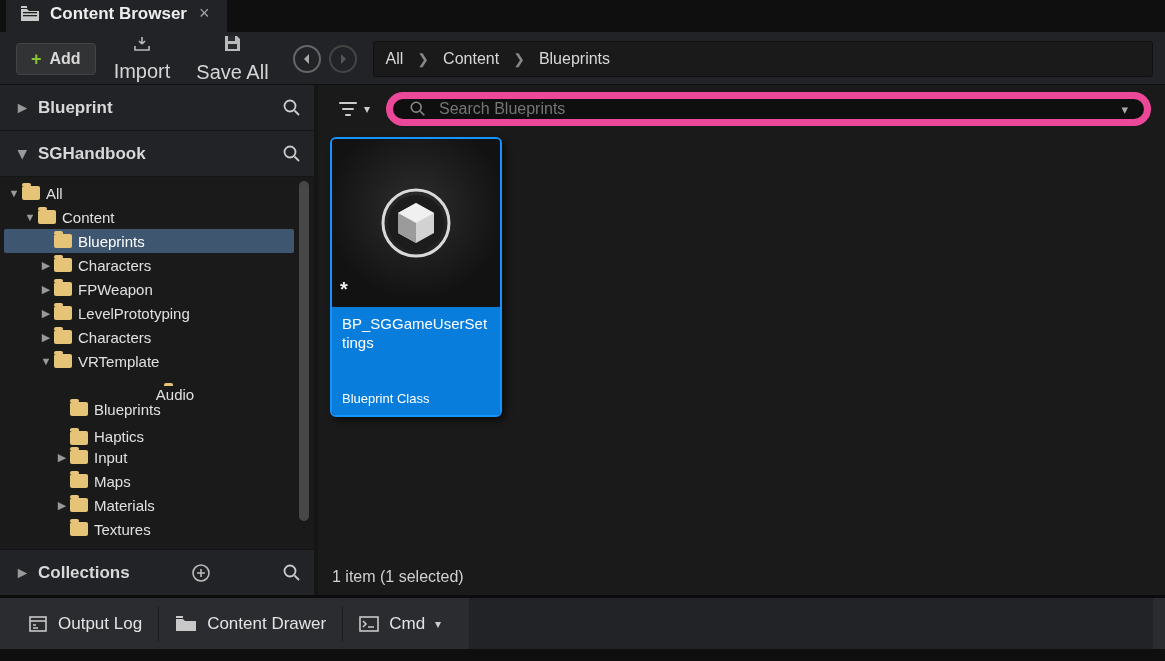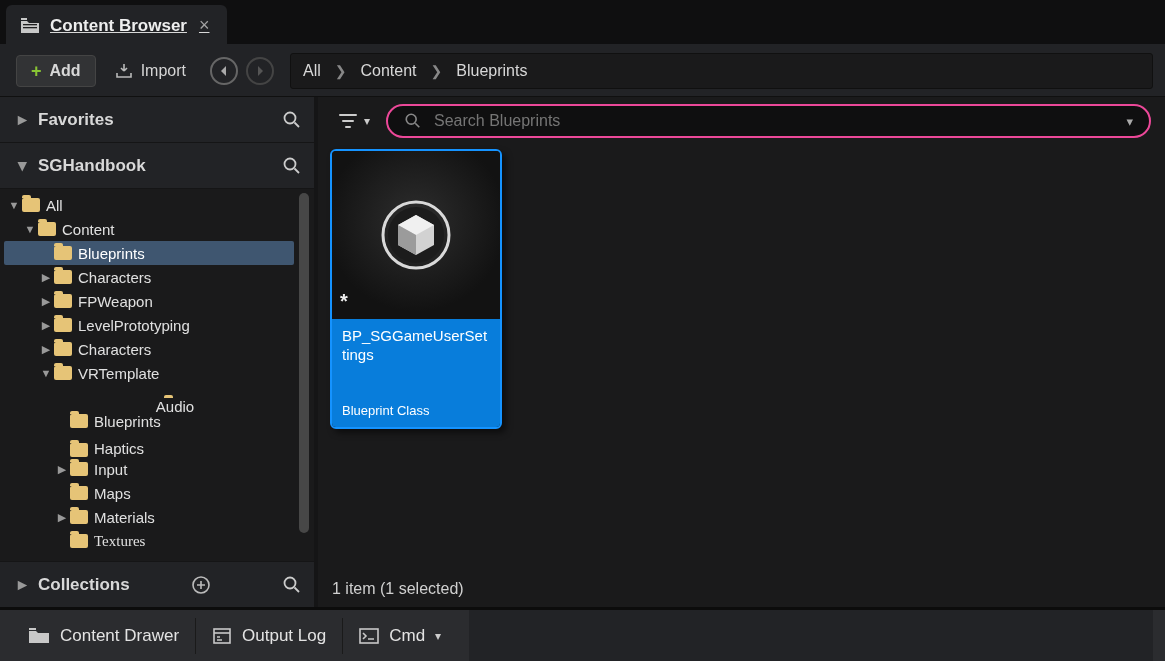--- a/index.html
+++ b/index.html
@@ -24,26 +24,25 @@
     width:1165px; height:661px;
     overflow:hidden;
     background: var(--bg0);
     font-family: "Segoe UI", Arial, sans-serif;
     font-size:14px;
     color: var(--text);
     user-select:none;
   }
   
   .tabbar {
-    height:44px;
+    height:32px;
     display:flex;
     align-items:flex-end;
     background: var(--bg0);
     padding-left:6px;
-    text-decoration:underline;
   }
   .tab {
     background: var(--bg2);
     border-top-left-radius:6px;
     border-top-right-radius:6px;
     display:flex;
     align-items:center;
     gap:10px;
     padding:10px 16px 8px 14px;
     font-size:17px;
@@ -73,22 +72,23 @@
     border-radius:4px;
     padding:6px 14px;
     display:flex; align-items:center; gap:8px;
     font-size:16px; font-weight:600;
     cursor:pointer;
   }
   .btn-add .plus { color: var(--accent); font-weight:700; font-size:18px; line-height:1; }
   .tb-item {
     display:flex; align-items:center; gap:7px;
     padding:6px 8px;
-    color:#d5d5d5; font-size:16px; font-weight:500;
+    color:#d5d5d5; font-size:20px; font-weight:500;
     cursor:pointer;
+    flex-direction:column;
   }
   .tb-icon { color:#bababa; }
   .nav-arrows { display:flex; gap:8px; margin-left:6px; }
   .nav-circle {
     width:28px; height:28px; border:2px solid #666; border-radius:50%;
     display:flex; align-items:center; justify-content:center;
     color:#888; font-size:15px; cursor:pointer;
   }
   .nav-circle.disabled { border-color:#444; color:#444; cursor:default; }
   .breadcrumb {
@@ -176,21 +176,21 @@
     gap:10px;
     padding:0 14px;
   }
   .filter-btn {
     display:flex; align-items:center; gap:6px;
     color:#ccc; cursor:pointer; padding:4px 6px;
   }
   .search-pill {
     flex:1; height:34px;
     background: var(--bg0);
-    border:2px solid #ec4899;
+    border:7px solid #ec4899;
     border-radius:17px;
     display:flex; align-items:center;
     padding:0 16px; gap:10px;
     color:#777;
   }
   .search-pill input {
     flex:1; background:transparent; border:none; outline:none;
     color:#ddd; font-size:16px;
   }
   .asset-grid {
@@ -277,20 +277,30 @@
   </div>
   <div class="tb-item">
     <span class="tb-icon">
       <svg width="20" height="18" viewBox="0 0 20 18">
           <path fill="none" stroke="#bababa" stroke-width="1.6" d="M3 11v4h14v-4"></path>
           <path fill="#bababa" d="M10 2v7m0 0l-3-3m3 3l3-3" stroke="#bababa" stroke-width="1.6"></path>
         </svg>
     </span>
     <span>Import</span>
   </div>
+  <div class="tb-item">
+    <span class="tb-icon">
+      <svg width="22" height="20" viewBox="0 0 22 20">
+          <path fill="#bababa" d="M4 2h12l3 3v12H4z"></path>
+          <rect x="7" y="2" width="7" height="5" fill="#2b2c2f"></rect>
+          <rect x="7" y="10" width="9" height="5" fill="#2b2c2f"></rect>
+        </svg>
+    </span>
+    <span>Save All</span>
+  </div>
   <div class="nav-arrows">
     <div class="nav-circle">
       <svg width="12" height="12" viewBox="0 0 12 12">
           <path fill="#aaa" d="M8 1L3 6l5 5z"></path>
         </svg>
     </div>
     <div class="nav-circle disabled">
       <svg width="12" height="12" viewBox="0 0 12 12">
           <path fill="#555" d="M4 1l5 5-5 5z"></path>
         </svg>
@@ -303,21 +313,21 @@
     <span class="bc-sep">❯</span>
     <span>Blueprints</span>
   </div>
 </div>
 
 <div class="main">
 
   <div class="sidebar">
     <div class="side-header">
       <span class="arrow">▸</span>
-      <span>Favorites</span>
+      <span>Blueprint</span>
       <span class="search">
         <svg width="20" height="20" viewBox="0 0 20 20">
             <circle cx="8" cy="8" r="5.5" fill="none" stroke="#ccc" stroke-width="1.8"></circle>
             <line x1="12.5" y1="12.5" x2="17" y2="17" stroke="#ccc" stroke-width="1.8"></line>
           </svg>
       </span>
     </div>
     <div class="side-header">
       <span class="arrow">▾</span>
       <span>SGHandbook</span>
@@ -393,21 +403,21 @@
           <div class="tree-item" style="padding-left: 52px;">
             <span class="tgl none">▶</span>
             <span class="folder-ico"></span>
             <span>Maps</span>
           </div>
           <div class="tree-item" style="padding-left: 52px;">
             <span class="tgl">▶</span>
             <span class="folder-ico"></span>
             <span>Materials</span>
           </div>
-          <div class="tree-item" style="padding-left: 52px; font-family: Liberation Serif, serif;">
+          <div class="tree-item" style="padding-left: 52px;">
             <span class="tgl none">▶</span>
             <span class="folder-ico"></span>
             <span>Textures</span>
           </div>
         </div>
       <div class="scrollbar"></div>
     </div>
     <div class="side-header" style="border-top:1px solid #151516;border-bottom:none">
       <span class="arrow">▸</span>
       <span>Collections</span>
@@ -462,33 +472,33 @@
       </div>
     </div>
     <div class="status-bar">
       <span>1 item (1 selected)</span>
     </div>
   </div>
 </div>
 
 <div class="dock">
   <div class="dock-item">
-    <svg width="22" height="18" viewBox="0 0 22 18">
-        <path fill="#c8c8c8" d="M1 4h7l2 2h11v10H1z"></path>
-        <rect x="1" y="1" width="7" height="2" fill="#c8c8c8"></rect>
-      </svg>
-    <span>Content Drawer</span>
-  </div>
-  <div class="dock-item">
     <svg width="20" height="18" viewBox="0 0 20 18">
         <rect x="2" y="2" width="16" height="14" fill="none" stroke="#c8c8c8" stroke-width="1.6"></rect>
         <path d="M2 6h16" stroke="#c8c8c8" stroke-width="1.6"></path>
         <path d="M5 10h3M5 13h5" stroke="#c8c8c8" stroke-width="1.4"></path>
       </svg>
     <span>Output Log</span>
+  </div>
+  <div class="dock-item">
+    <svg width="22" height="18" viewBox="0 0 22 18">
+        <path fill="#c8c8c8" d="M1 4h7l2 2h11v10H1z"></path>
+        <rect x="1" y="1" width="7" height="2" fill="#c8c8c8"></rect>
+      </svg>
+    <span>Content Drawer</span>
   </div>
   <div class="dock-item" style="border-right:none;">
     <svg width="20" height="16" viewBox="0 0 20 16">
         <rect x="1" y="1" width="18" height="14" fill="none" stroke="#c8c8c8" stroke-width="1.6"></rect>
         <path d="M4 5l3 3-3 3M9 11h6" stroke="#c8c8c8" stroke-width="1.6" fill="none"></path>
       </svg>
     <span>Cmd</span>
     <span style="font-size:12px;color:#ccc">▾</span>
   </div>
   <div class="dock-trailing"></div>

